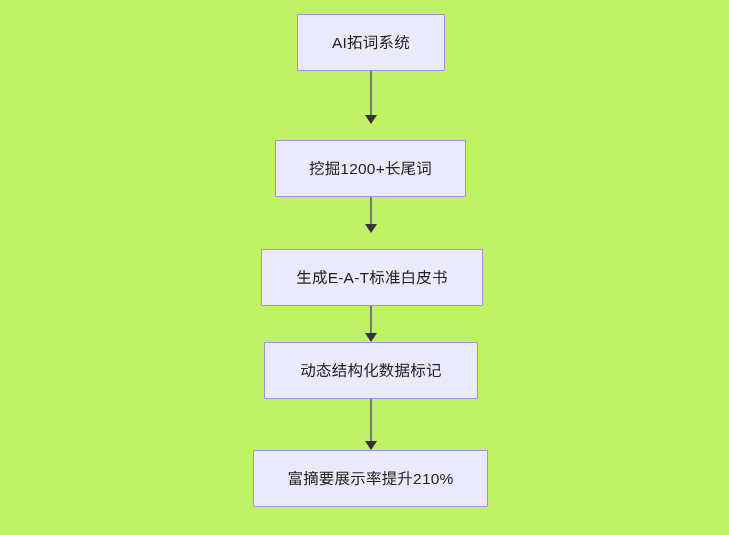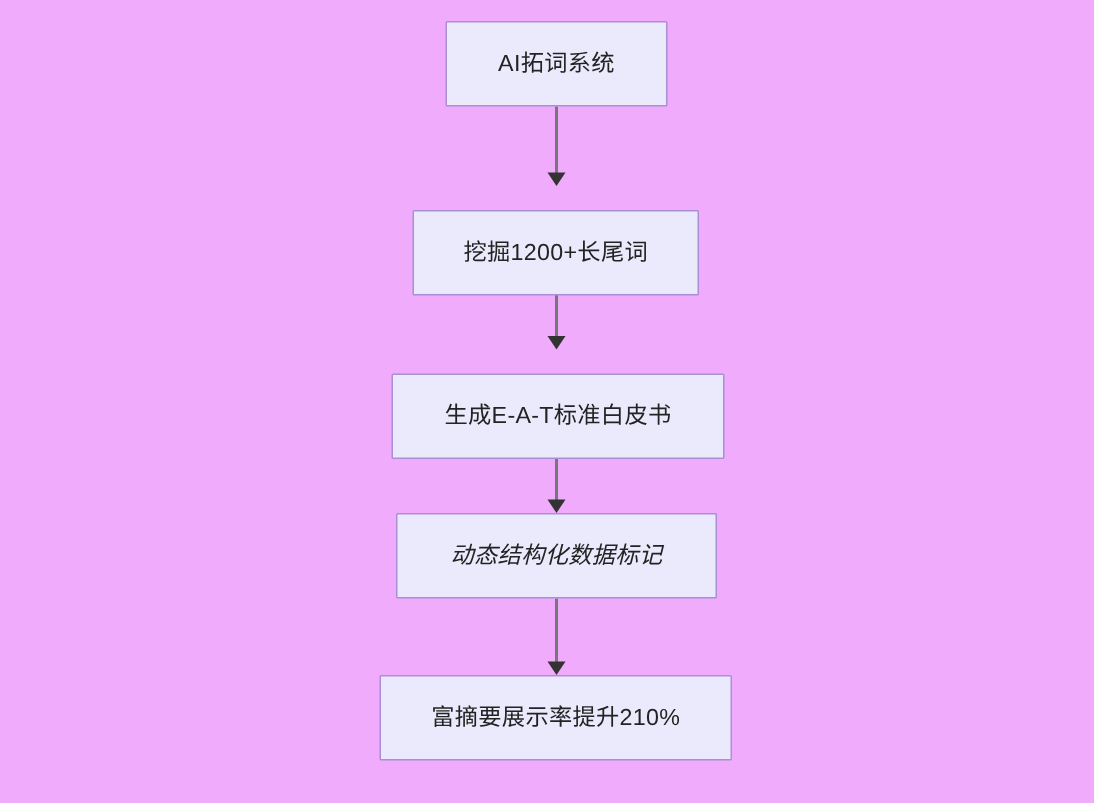--- a/index.html
+++ b/index.html
@@ -12,21 +12,21 @@
     height: 535px;
     background: #f7f7f7;
     font-family: "Liberation Sans", "DejaVu Sans", sans-serif;
     overflow: hidden;
   }
 
   #flowchart-canvas {
     position: relative;
     width: 729px;
     height: 535px;
-    background: #f0abfc;
+    background: #bef264;
   }
 
   .flow-node {
     position: absolute;
     box-sizing: border-box;
     background: #eaeafc;
     border: 1.6px solid #a98fd6;
     border-radius: 1px;
     display: flex;
     align-items: center;
@@ -96,21 +96,21 @@
   </div>
 
   <div class="flow-node" style="left:275px; top:124px; width:191px;margin-top:16px;">
     <span class="flow-node-label">挖掘1200+长尾词</span>
   </div>
 
   <div class="flow-node" style="left:261px; top:249px; width:222px;">
     <span class="flow-node-label">生成E-A-T标准白皮书</span>
   </div>
 
-  <div class="flow-node" style="left:264px; top:342px; width:214px;font-style:italic;">
+  <div class="flow-node" style="left:264px; top:342px; width:214px;">
     <span class="flow-node-label">动态结构化数据标记</span>
   </div>
 
   <div class="flow-node" style="left:253px; top:450px; width:235px;align-items:center;">
     <span class="flow-node-label">富摘要展示率提升210%</span>
   </div>
 
 </div>
 
 </body></html>

